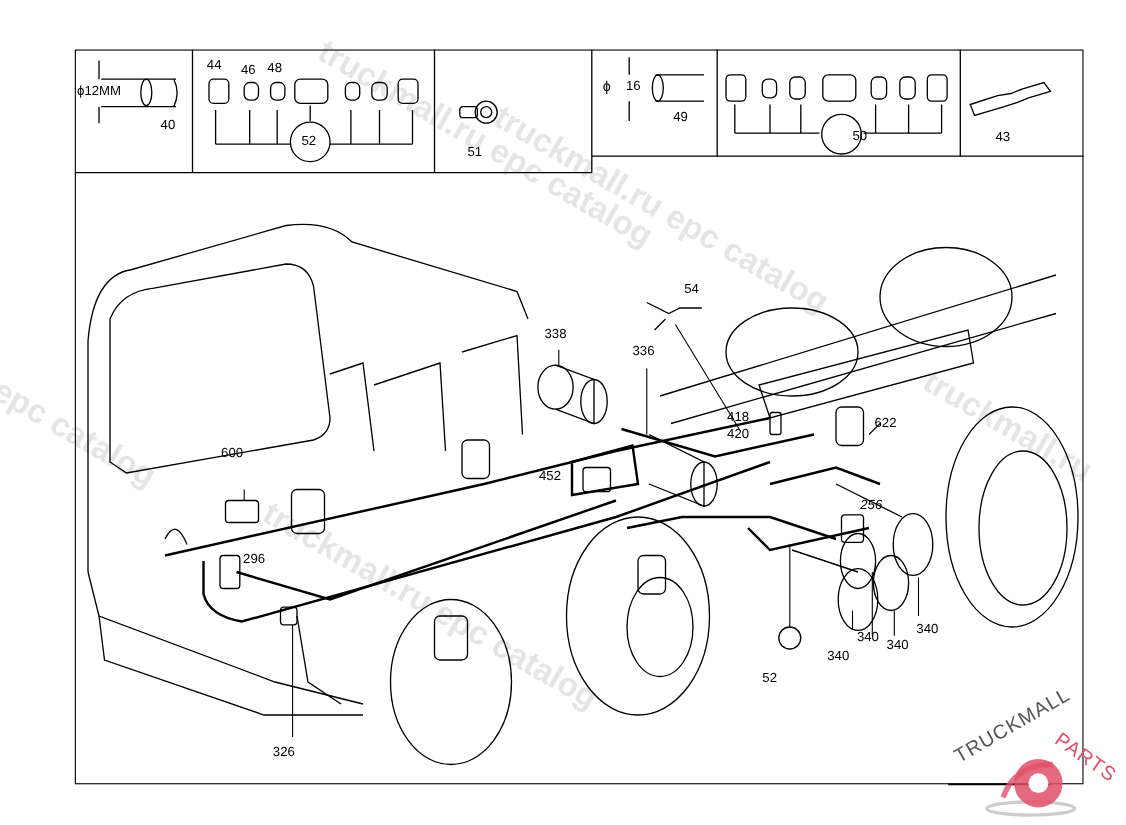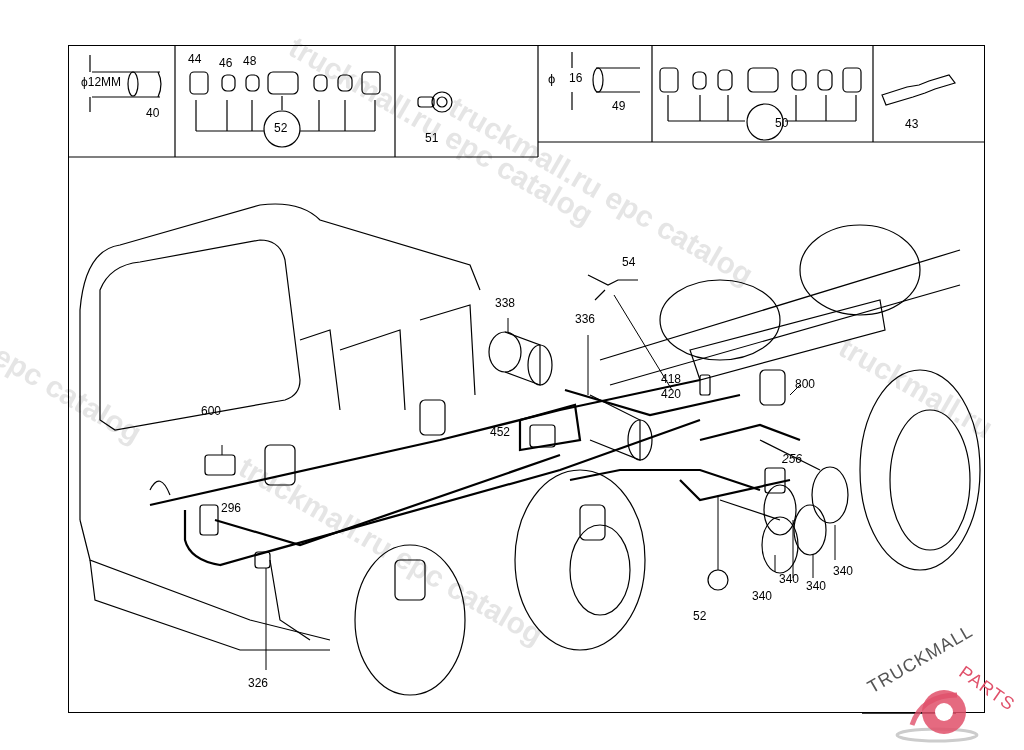--- a/index.html
+++ b/index.html
@@ -180,39 +180,39 @@
     <line x1="775" y1="555" x2="775" y2="572"></line>
     <line x1="793" y1="520" x2="793" y2="578"></line>
     <line x1="813" y1="555" x2="813" y2="578"></line>
     <line x1="835" y1="525" x2="835" y2="560"></line>
     <line x1="790" y1="395" x2="800" y2="385"></line>
   </g>
 
   <line x1="862" y1="713" x2="956" y2="713" stroke-width="1.5"></line>
 </svg>
 
-<div class="lbl" style="left:70px;top:76px;margin-left:11px;">ϕ12MM</div>
+<div class="lbl" style="left:70px;top:76px;">ϕ12MM</div>
 <div class="lbl" style="left:146px;top:107px;">40</div>
 <div class="lbl" style="left:188px;top:53px;">44</div>
 <div class="lbl" style="left:219px;top:57px;">46</div>
 <div class="lbl" style="left:243px;top:55px;">48</div>
 <div class="lbl" style="left:274px;top:122px;">52</div>
 <div class="lbl" style="left:425px;top:132px;">51</div>
 <div class="lbl" style="left:548px;top:72px;font-size:13px;">ϕ</div>
 <div class="lbl" style="left:569px;top:72px;">16</div>
 <div class="lbl" style="left:612px;top:100px;">49</div>
 <div class="lbl" style="left:755px;top:117px;margin-left:20px;">50</div>
 <div class="lbl" style="left:905px;top:118px;">43</div>
 
 <div class="lbl" style="left:622px;top:256px;">54</div>
 <div class="lbl" style="left:495px;top:297px;">338</div>
 <div class="lbl" style="left:575px;top:313px;">336</div>
 <div class="lbl" style="left:661px;top:373px;">418</div>
 <div class="lbl" style="left:661px;top:388px;">420</div>
-<div class="lbl" style="left:795px;top:378px;">800</div>
+<div class="lbl" style="left:795px;top:378px;">622</div>
 <div class="lbl" style="left:490px;top:426px;">452</div>
 <div class="lbl" style="left:201px;top:405px;">600</div>
 <div class="lbl" style="left:782px;top:453px;font-style:italic;">256</div>
 <div class="lbl" style="left:221px;top:502px;">296</div>
 <div class="lbl" style="left:248px;top:677px;text-align:center;">326</div>
 <div class="lbl" style="left:693px;top:610px;">52</div>
 <div class="lbl" style="left:752px;top:590px;">340</div>
 <div class="lbl" style="left:779px;top:573px;">340</div>
 <div class="lbl" style="left:806px;top:580px;">340</div>
 <div class="lbl" style="left:833px;top:565px;">340</div>

